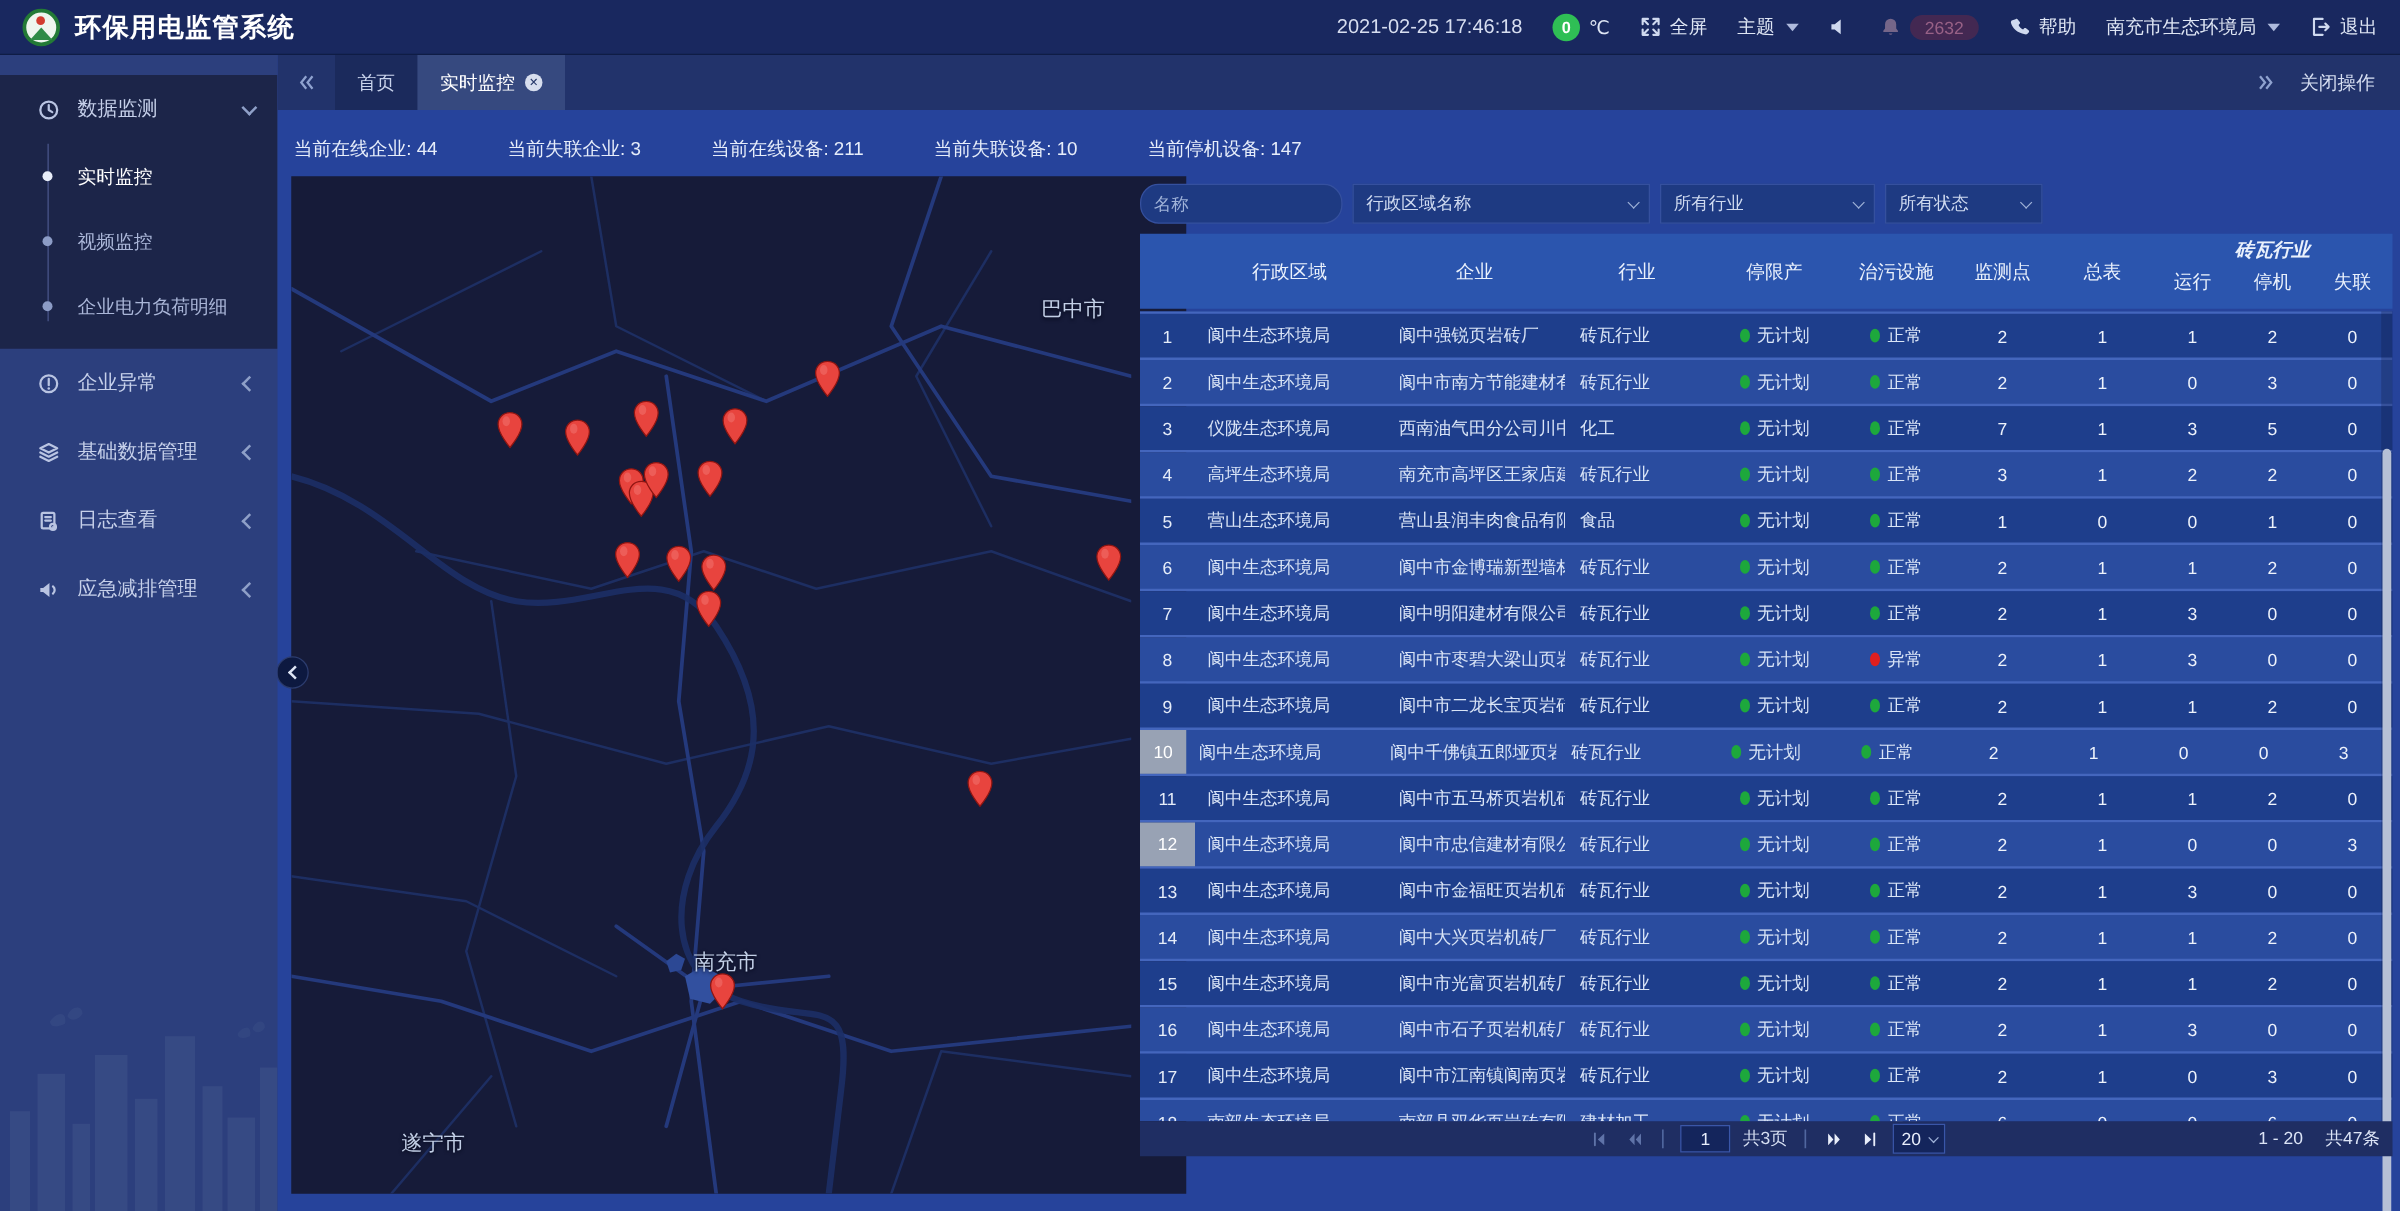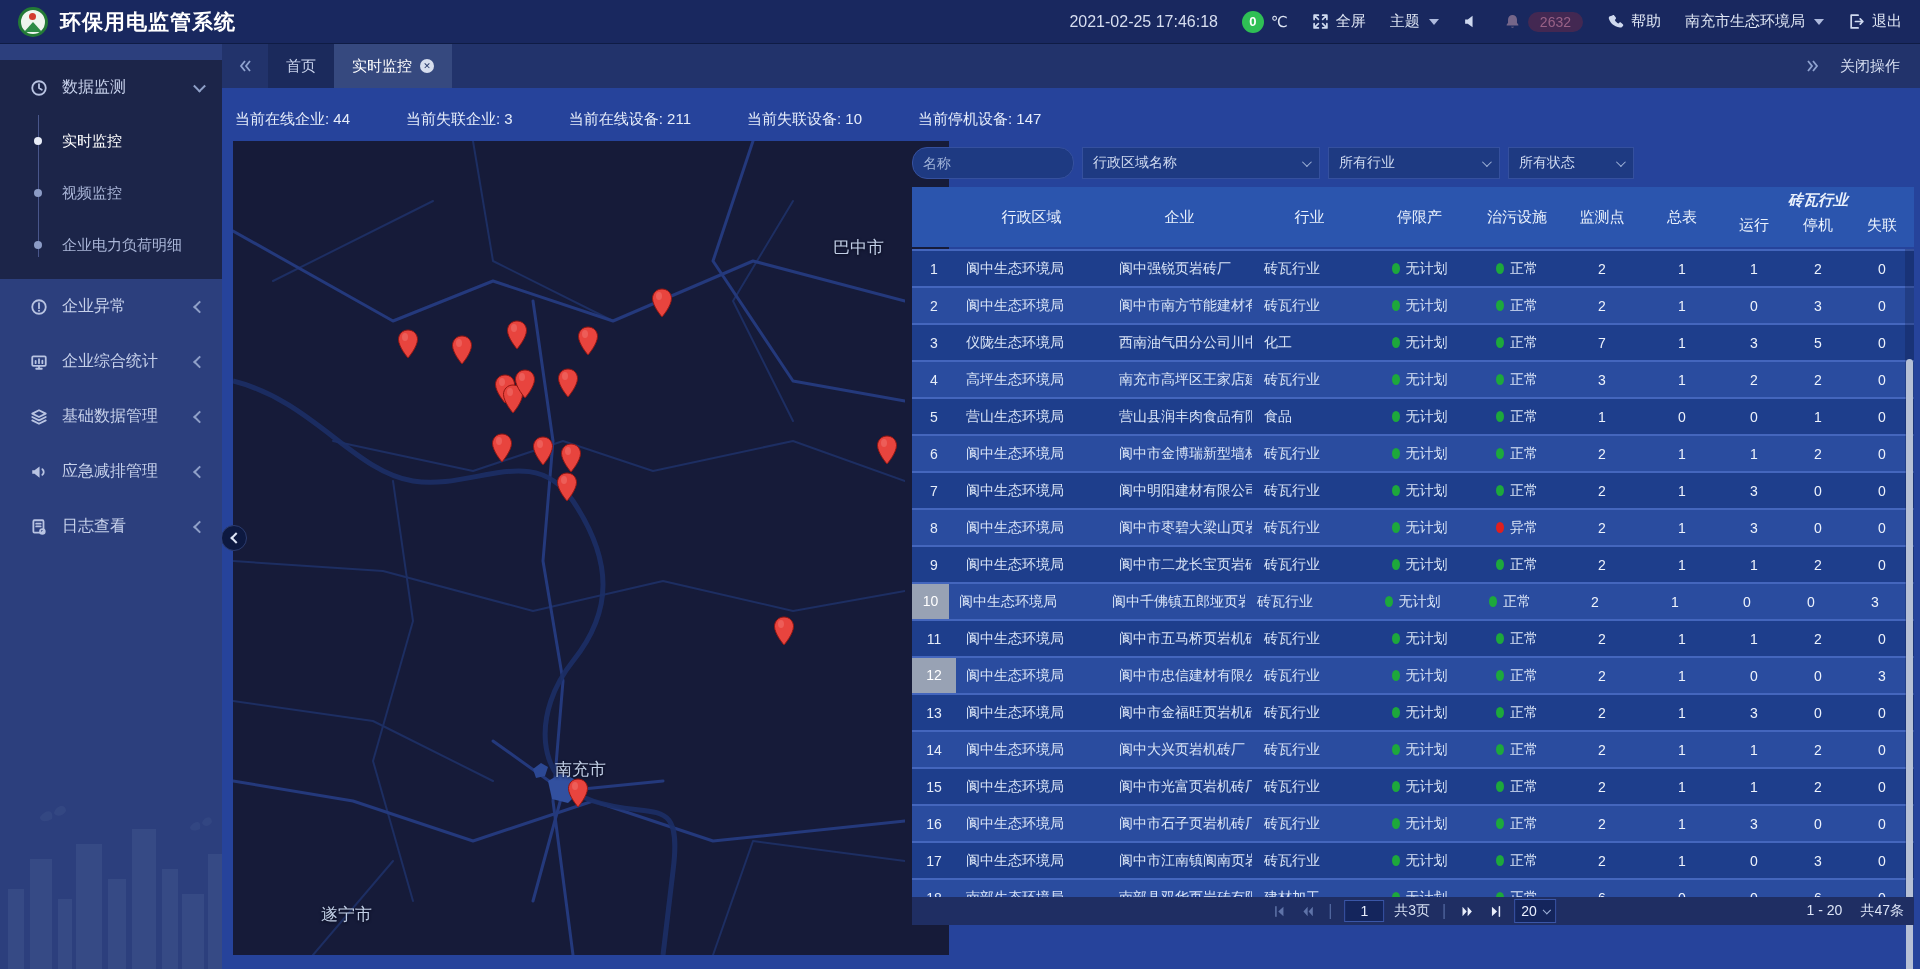--- a/index.html
+++ b/index.html
@@ -228,57 +228,47 @@
               <path d="M8 4.5V9"></path>
               <circle cx="8" cy="11.3" r=".9" fill="currentColor" stroke="none"></circle>
             </svg>
           </span>
       <span>企业异常</span>
       <span class="chev left"></span>
     </div>
     <div class="menu-item">
       <span class="micon">
             <svg viewBox="0 0 16 16" fill="none" stroke="currentColor" stroke-width="1.6" stroke-linecap="round" stroke-linejoin="round">
-              <rect x="2" y="3" width="12" height="8.5" rx="1"></rect>
-              <path d="M8 11.5V14M5.5 14h5M5 9V7M8 9V5.5M11 9V6.8"></path>
-            </svg>
-          </span>
-      <span>企业综合统计</span>
-      <span class="chev left"></span>
-    </div>
-    <div class="menu-item">
-      <span class="micon">
-            <svg viewBox="0 0 16 16" fill="none" stroke="currentColor" stroke-width="1.6" stroke-linecap="round" stroke-linejoin="round">
               <path d="m8 2 6 3-6 3-6-3z"></path>
               <path d="m2 8 6 3 6-3M2 11l6 3 6-3"></path>
             </svg>
           </span>
       <span>基础数据管理</span>
-      <span class="chev left"></span>
-    </div>
-    <div class="menu-item">
-      <span class="micon">
-            <svg viewBox="0 0 16 16" fill="none" stroke="currentColor" stroke-width="1.6" stroke-linecap="round" stroke-linejoin="round">
-              <path d="M2 6.5v3h2l4.5 3.5v-10L4 6.5z" fill="currentColor" stroke="none"></path>
-              <path d="M11 5.5c1.6 1.3 1.6 3.7 0 5"></path>
-            </svg>
-          </span>
-      <span>应急减排管理</span>
       <span class="chev left"></span>
     </div>
     <div class="menu-item">
       <span class="micon">
             <svg viewBox="0 0 16 16" fill="none" stroke="currentColor" stroke-width="1.6" stroke-linecap="round" stroke-linejoin="round">
               <rect x="3" y="2" width="9" height="11" rx="1"></rect>
               <path d="M5.5 5h4M5.5 7.5h4"></path>
               <circle cx="11" cy="12" r="2.1"></circle>
               <circle cx="11" cy="12" r=".7" fill="currentColor" stroke="none"></circle>
             </svg>
           </span>
       <span>日志查看</span>
+      <span class="chev left"></span>
+    </div>
+    <div class="menu-item">
+      <span class="micon">
+            <svg viewBox="0 0 16 16" fill="none" stroke="currentColor" stroke-width="1.6" stroke-linecap="round" stroke-linejoin="round">
+              <path d="M2 6.5v3h2l4.5 3.5v-10L4 6.5z" fill="currentColor" stroke="none"></path>
+              <path d="M11 5.5c1.6 1.3 1.6 3.7 0 5"></path>
+            </svg>
+          </span>
+      <span>应急减排管理</span>
       <span class="chev left"></span>
     </div>
       </div>
     <svg class="skyline" viewBox="0 0 222 170">
       <g fill="#44598f">
         <rect x="8" y="90" width="16" height="80"></rect>
           <rect x="30" y="60" width="22" height="110"></rect>
         <rect x="58" y="100" width="14" height="70"></rect>
           <rect x="76" y="45" width="26" height="125"></rect>
         <rect x="108" y="80" width="18" height="90"></rect>

